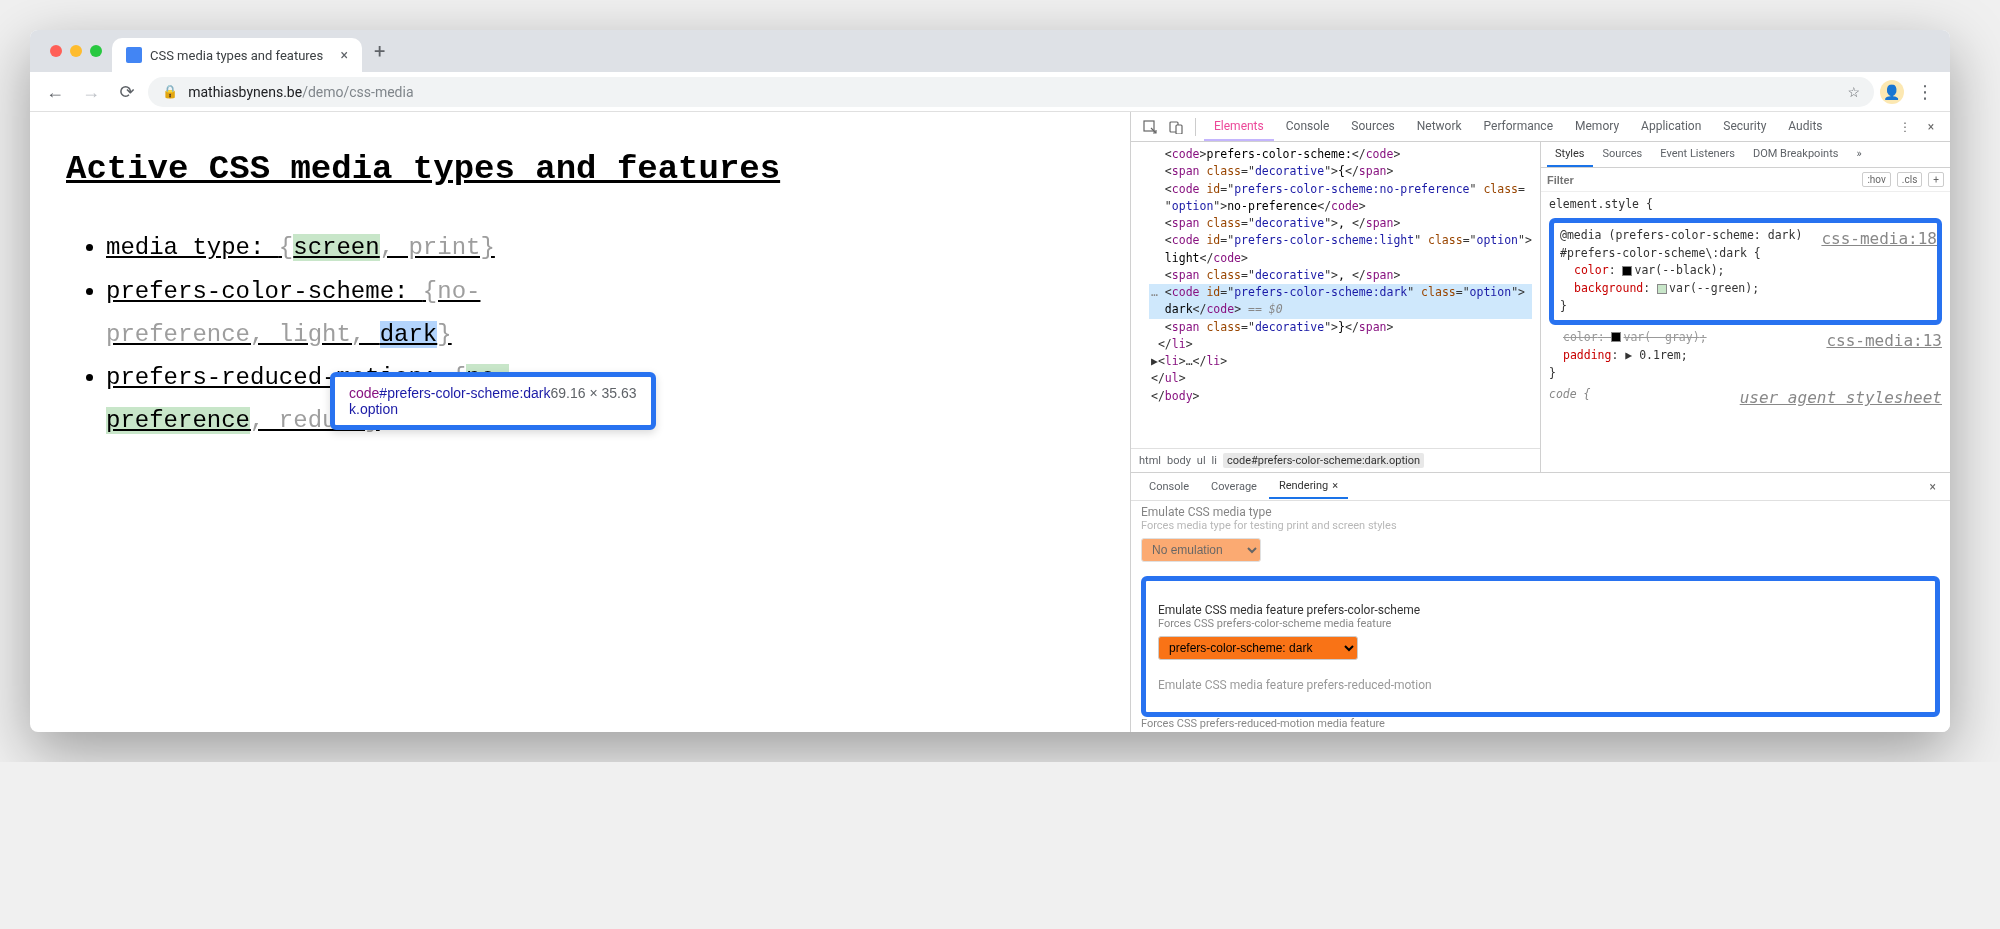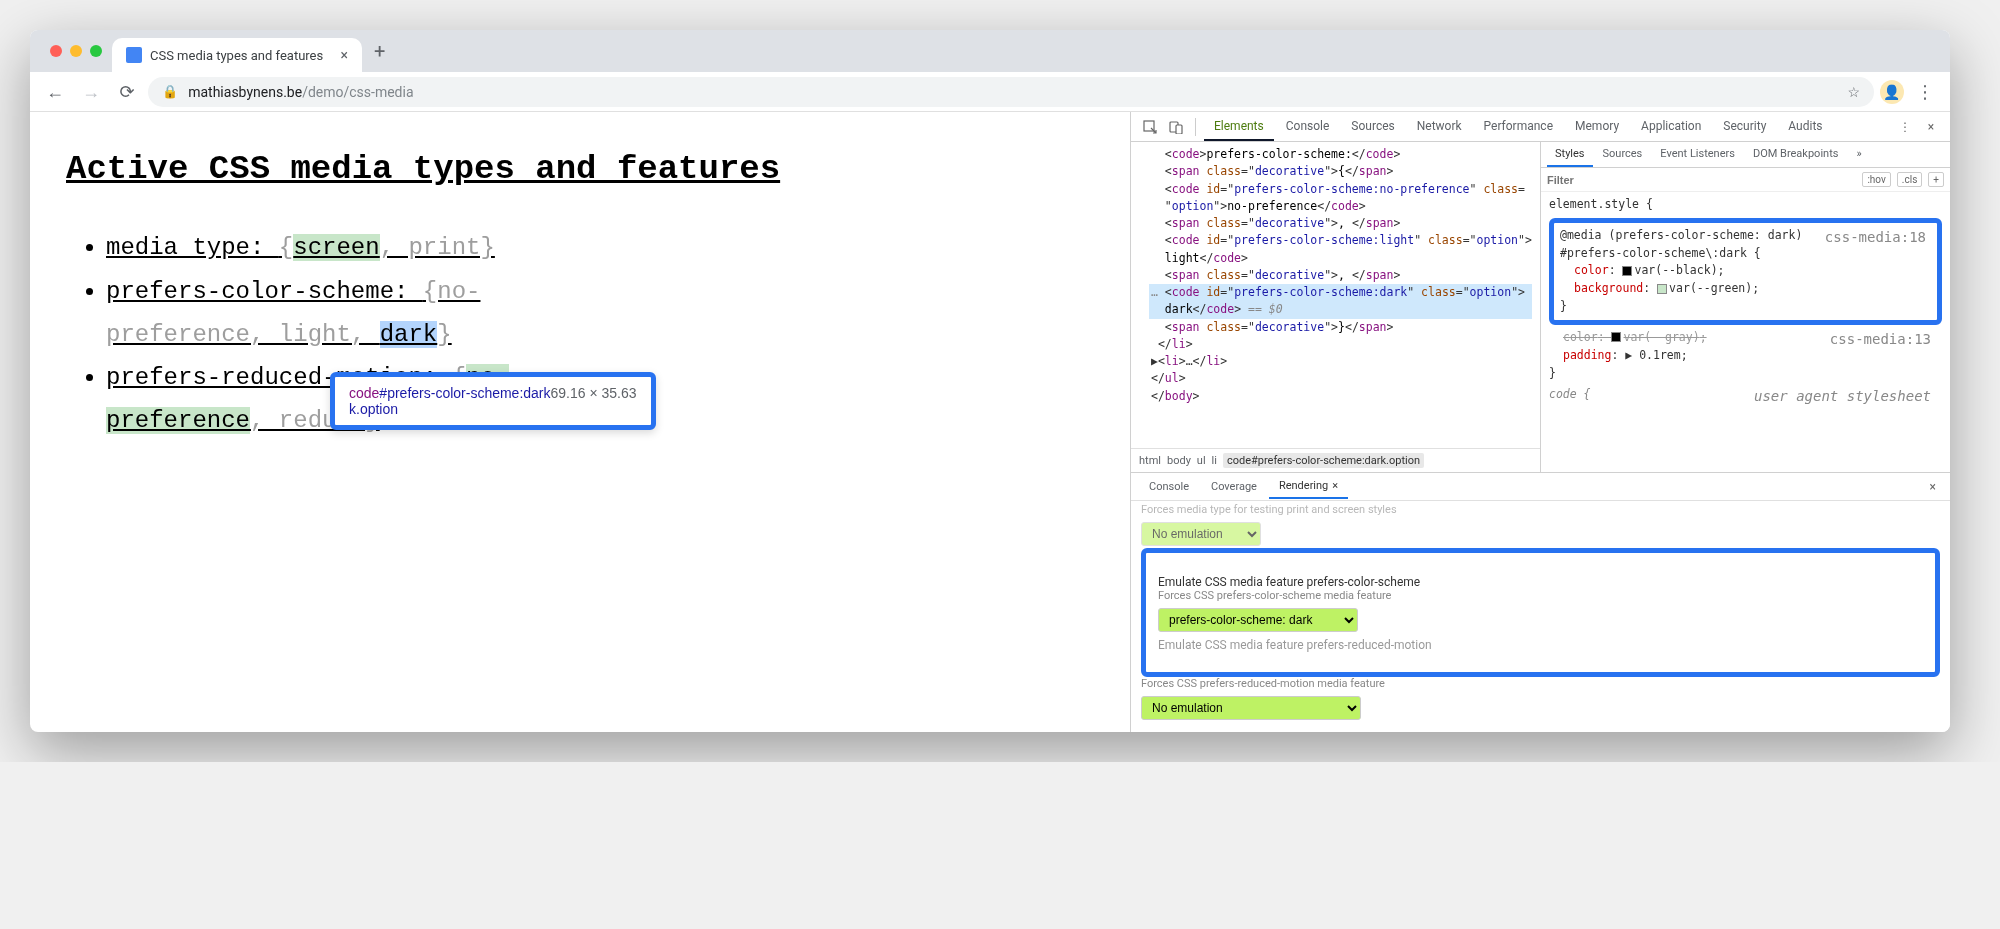--- a/index.html
+++ b/index.html
@@ -130,21 +130,21 @@
     display: flex;
     align-items: center;
     height: 30px;
     border-bottom: 1px solid #d0d0d0;
     padding: 0 8px;
     gap: 4px;
   }
   .dt-top .icon-btn { width: 22px; height: 22px; display:flex;align-items:center;justify-content:center;color:#666;cursor:pointer; }
   .dt-tabs { display: flex; gap: 2px; flex: 1; }
   .dt-tab { padding: 6px 10px; cursor: pointer; color: #5f6368; font-size: 12px; }
-  .dt-tab.active { color: #4d7c0f; border-bottom: 2px solid #0f172a; }
+  .dt-tab.active { color: #ec4899; border-bottom: 2px solid #c4b5fd; }
   .dt-main {
     display: flex;
     flex: 1;
     min-height: 0;
   }
   .dt-elements {
     width: 410px;
     border-right: 1px solid #d0d0d0;
     display: flex;
     flex-direction: column;
@@ -176,21 +176,21 @@
   .styles-tabs { display: flex; height: 26px; border-bottom: 1px solid #d0d0d0; align-items: stretch; padding: 0 6px; gap: 2px; }
   .styles-tab { padding: 5px 8px; font-size: 11px; color: #5f6368; cursor: pointer; }
   .styles-tab.active { color: #333; border-bottom: 2px solid #1a73e8; }
   .styles-filter { display: flex; align-items: center; height: 24px; border-bottom: 1px solid #eee; padding: 0 6px; gap: 6px; }
   .styles-filter input { flex: 1; border: none; outline: none; font-size: 11px; color: #888; font-weight: bold; }
   .styles-filter .chip { font-size: 10px; color: #666; padding: 1px 4px; border: 1px solid #ccc; border-radius: 2px; cursor: pointer; }
   .styles-body { flex: 1; padding: 4px 8px; font-family: Menlo, monospace; font-size: 11.5px; line-height: 1.55; overflow: hidden; }
   .styles-body .rule { margin-bottom: 4px; position: relative; }
   .styles-body .swatch { display:inline-block; width:10px; height:10px; border:1px solid #888; vertical-align:middle; margin-right:2px;}
   .styles-body .strike { text-decoration: line-through; color: #999; }
-  .styles-body .link { color: #888; position: absolute; right: 11px; font-size: 14px; }
+  .styles-body .link { color: #888; position: absolute; right: 0; text-decoration: underline; font-size: 16px; }
   .callout {
     border: 5px solid #2872f0;
     border-radius: 6px;
     padding: 4px 6px;
     margin: 2px 0;
   }
   
   .drawer {
     border-top: 1px solid #d0d0d0;
     height: 260px;
@@ -199,21 +199,21 @@
   }
   .drawer-tabs { display: flex; height: 28px; align-items: center; border-bottom: 1px solid #e0e0e0; padding: 0 8px; gap: 2px; }
   .drawer-tab { padding: 5px 10px; font-size: 11px; color: #5f6368; cursor: pointer; display: flex; align-items: center; gap: 4px; }
   .drawer-tab.active { color: #333; border-bottom: 2px solid #1a73e8; }
   .drawer-close { margin-left: auto; color: #666; cursor: pointer; padding: 0 6px; }
   .drawer-body { flex: 1; padding: 6px 10px; font-size: 12px; color: #333; overflow: hidden; }
   .drawer-body .section-title { color: #333; font-size: 12px; margin-top: 2px; }
   .drawer-body .section-desc { color: #888; font-size: 11px; margin-bottom: 6px; }
   .drawer-body select {
     font-size: 12px; padding: 3px 6px; border: 1px solid #ccc; border-radius: 3px;
-    background: #bef264; min-width: 200px; margin-bottom: 0;
+    background: #f97316; min-width: 200px; margin-bottom: 12px;
   }
 </style>
 </head>
 <body>
 
 <div class="window">
 
   <div class="tab-strip">
     <div class="traffic-lights">
       <div class="tl red"></div>
@@ -383,20 +383,21 @@
           <div class="drawer-tab">Console</div>
           <div class="drawer-tab">Coverage</div>
           <div class="drawer-tab active">
             <span>Rendering</span>
             <span>×</span>
           </div>
           <div class="drawer-close">×</div>
         </div>
         <div class="drawer-body">
           <div style="opacity:0.6;margin-top:-4px">
+            <div class="section-title">Emulate CSS media type</div>
             <div class="section-desc">Forces media type for testing print and screen styles</div>
             <select style="min-width:120px">
               <option>No emulation</option>
             </select>
           </div>
 
           <div class="callout" style="padding:20px 12px">
             <div class="section-title">Emulate CSS media feature prefers-color-scheme</div>
             <div class="section-desc">Forces CSS prefers-color-scheme media feature</div>
             <select>

